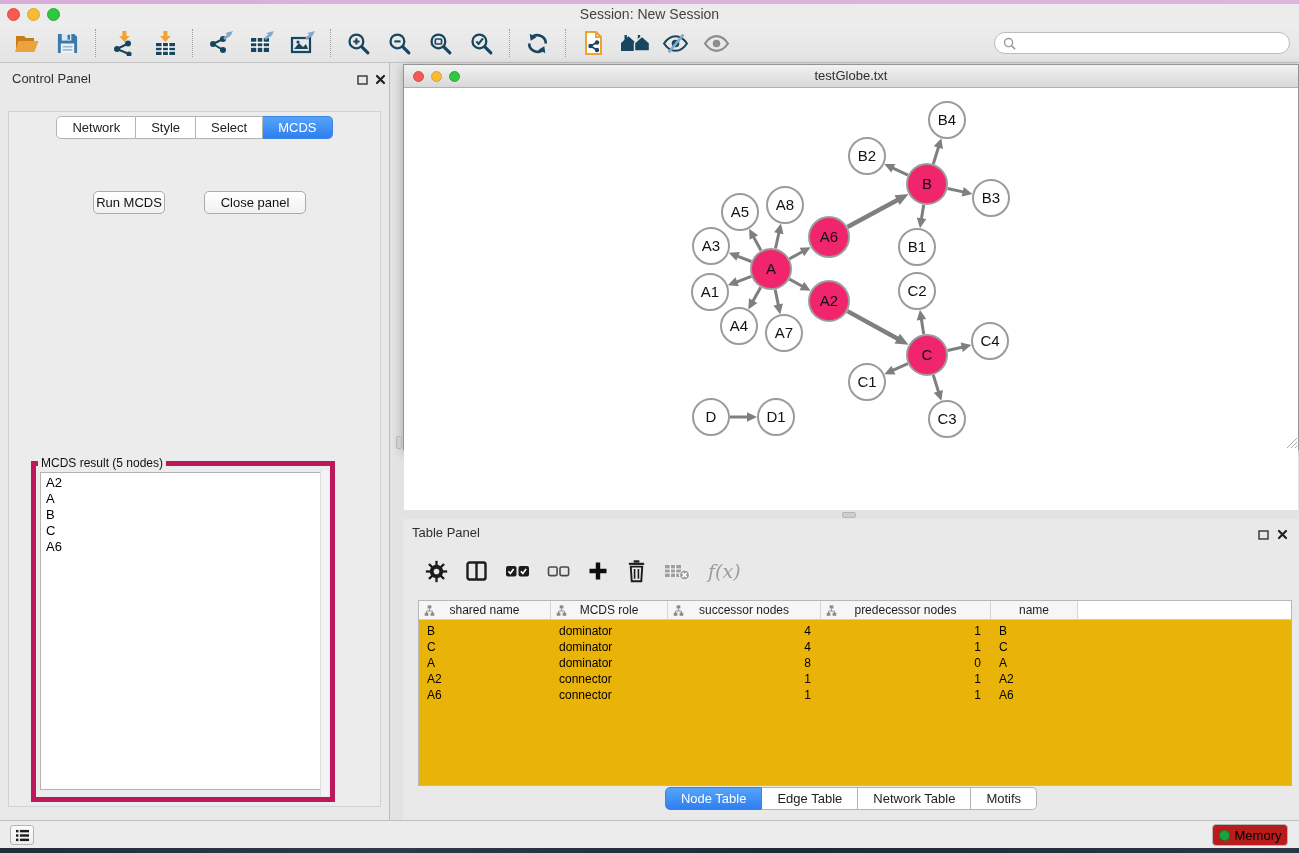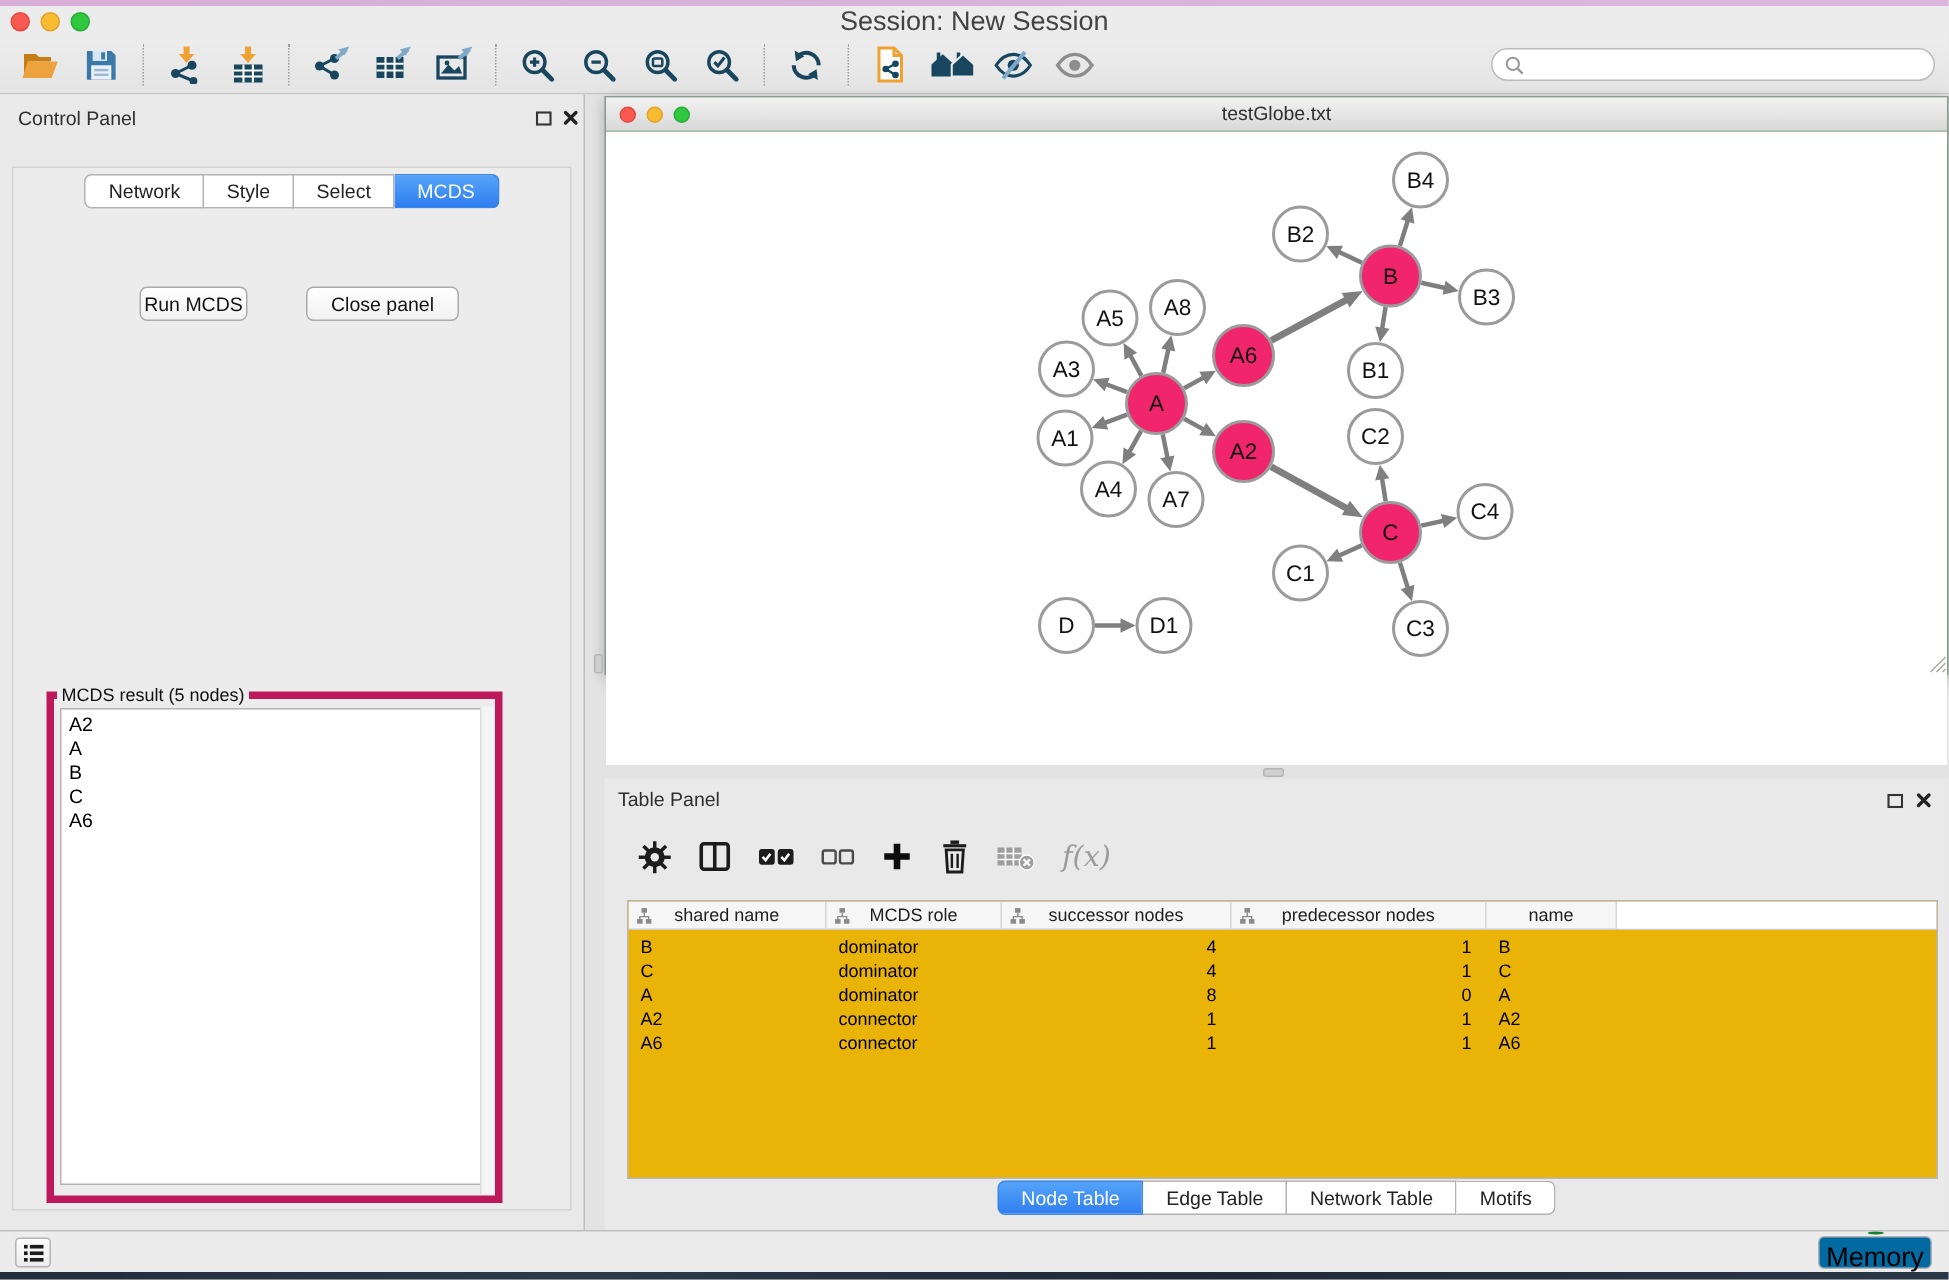--- a/index.html
+++ b/index.html
@@ -4,21 +4,21 @@
 <style>
   * { box-sizing: border-box; margin: 0; padding: 0; }
   html,body { width:1299px; height:853px; }
   body { position:relative; font-family:"Liberation Sans",sans-serif; background:#e9e9e9; overflow:hidden; color:#1a1a1a; }
   .abs { position:absolute; }
 
   
   #top-strip { left:0; top:0; width:1299px; height:4px; background:linear-gradient(90deg,#d8aed8,#dcb6dc); }
   #titlebar { left:0; top:4px; width:1299px; height:20px; background:#ececec; }
   .dot { position:absolute; border-radius:50%; top:4px; width:13px; height:13px; }
-  #titlebar .t-title { position:absolute; left:0; right:0; top:0; text-align:center; font-size:18px; line-height:20px; color:#434343; }
+  #titlebar .t-title { position:absolute; left:0; right:0; top:0; text-align:center; font-size:14px; line-height:20px; color:#434343; }
 
   
   #toolbar { left:0; top:24px; width:1299px; height:39px; background:linear-gradient(#ededed,#e4e4e4); border-bottom:1px solid #c3c3c3; display:flex; align-items:center; padding-left:6px; }
   .tbtn { width:41px; height:32px; display:flex; align-items:center; justify-content:center; cursor:default; }
   .tsep { width:0; height:28px; border-left:1px dotted #9f9f9f; margin:0 7px; }
   #search-box { margin-left:auto; margin-right:9px; width:296px; height:22px; background:#fff; border:1px solid #bcbcbc; border-radius:12px; display:flex; align-items:center; padding:0 8px; }
   #search-box input { border:none; outline:none; background:transparent; flex:1; font-size:13px; margin-left:5px; font-family:inherit; }
 
   
   #workspace { left:0; top:63px; width:1299px; height:757px; background:#e3e3e3; }
@@ -39,21 +39,21 @@
   #criterion-dd .dd-text { position:absolute; left:9px; top:0; line-height:22px; font-size:13px; color:#000; }
   #criterion-dd .dd-stepper { position:absolute; right:2px; top:2px; width:18px; height:18px; border-radius:4px; background:linear-gradient(#64adfb,#2d7ceb); display:flex; align-items:center; justify-content:center; }
   .cp-btn { position:absolute; top:79px; height:23px; background:linear-gradient(#ffffff,#f1f1f1); border:1px solid #ababab; border-radius:5px; font-size:13px; text-align:center; line-height:21px; color:#111; }
   #mcds-fieldset { position:absolute; left:22px; top:344px; width:304px; height:346px; border:5px solid #be185d; background:transparent; }
   #mcds-fieldset legend { font-size:12px; color:#111; margin-left:2px; padding:0 3px; }
   #mcds-list { position:absolute; left:4px; right:4px; top:2px; bottom:7px; background:#fff; border:1px solid #b3b3b3; padding:2px 0 0 5px; overflow:hidden; }
   .result-item { font-size:13px; line-height:16px; color:#000; }
   #mcds-scroll { position:absolute; top:1px; bottom:1px; right:1px; width:9px; background:#f4f4f4; border-left:1px solid #dcdcdc; }
 
   
-  #net-window { left:403px; top:1px; width:896px; height:386px; background:#86efac; border:1px solid #949494; box-shadow:0 3px 10px rgba(0,0,0,.28); }
+  #net-window { left:403px; top:1px; width:896px; height:386px; background:#ffffff; border:1px solid #949494; box-shadow:0 3px 10px rgba(0,0,0,.28); }
   #net-titlebar { position:absolute; left:0; top:0; width:100%; height:23px; background:linear-gradient(#f2f2f2,#d8d8d8); border-bottom:1px solid #b0b0b0; }
   #net-titlebar .w-dot { position:absolute; top:6px; width:11px; height:11px; border-radius:50%; }
   #net-titlebar .w-title { position:absolute; left:0; right:0; top:0; text-align:center; font-size:13px; line-height:22px; color:#2f2f2f; }
   #net-canvas { position:absolute; left:0; top:23px; width:894px; height:422px; background:#fff; }
   #resize-grip { position:absolute; right:0; bottom:0; width:13px; height:13px; }
 
   
   .grip-v { left:396px; top:373px; width:6px; height:13px; background:#cfcfcf; border:1px solid #b5b5b5; border-radius:2px; }
   .grip-h { left:842px; top:449px; width:14px; height:6px; background:#cfcfcf; border:1px solid #b5b5b5; border-radius:2px; }
 
@@ -71,21 +71,21 @@
   #table-body { padding-top:3px; }
   .tr { display:flex; height:16px; line-height:16px; }
   .td { font-size:12px; color:#000; }
   .td.a-left { padding-left:8px; }
   .td.a-right { text-align:right; padding-right:10px; }
   #tp-tabs { left:0; top:268px; width:100%; display:flex; justify-content:center; }
 
   
   #statusbar { left:0; top:820px; width:1299px; height:28px; background:#ececec; border-top:1px solid #bfbfbf; }
   #list-btn { left:10px; top:4px; width:24px; height:20px; background:linear-gradient(#fdfdfd,#ededed); border:1px solid #b4b4b4; border-radius:3px; display:flex; align-items:center; justify-content:center; }
-  #memory-btn { right:11px; top:3px; height:22px; width:76px; background:#0369a1; border:1px solid #b4b4b4; border-radius:4px; display:flex; align-items:center; justify-content:center; gap:5px; font-size:18px; color:#000;flex-direction:column; }
+  #memory-btn { right:11px; top:3px; height:22px; width:76px; background:#b91c1c; border:1px solid #b4b4b4; border-radius:4px; display:flex; align-items:center; justify-content:center; gap:5px; font-size:13px; color:#000; }
   #memory-dot { width:11px; height:11px; border-radius:50%; background:#1ca43c; border:1px solid #158130; }
   #bottom-strip { left:0; top:848px; width:1299px; height:5px; background:linear-gradient(90deg,#222d3a,#2c3a49 30%,#1f2936 60%,#2a3744); }
 </style>
 </head>
 <body>
 
 <div id="top-strip" class="abs"></div>
 <div id="titlebar" class="abs">
   <span class="dot" style="left:7px;background:#f85951;border:1px solid #e14b42;"></span>
   <span class="dot" style="left:27px;background:#f9bb31;border:1px solid #e0a327;"></span>

